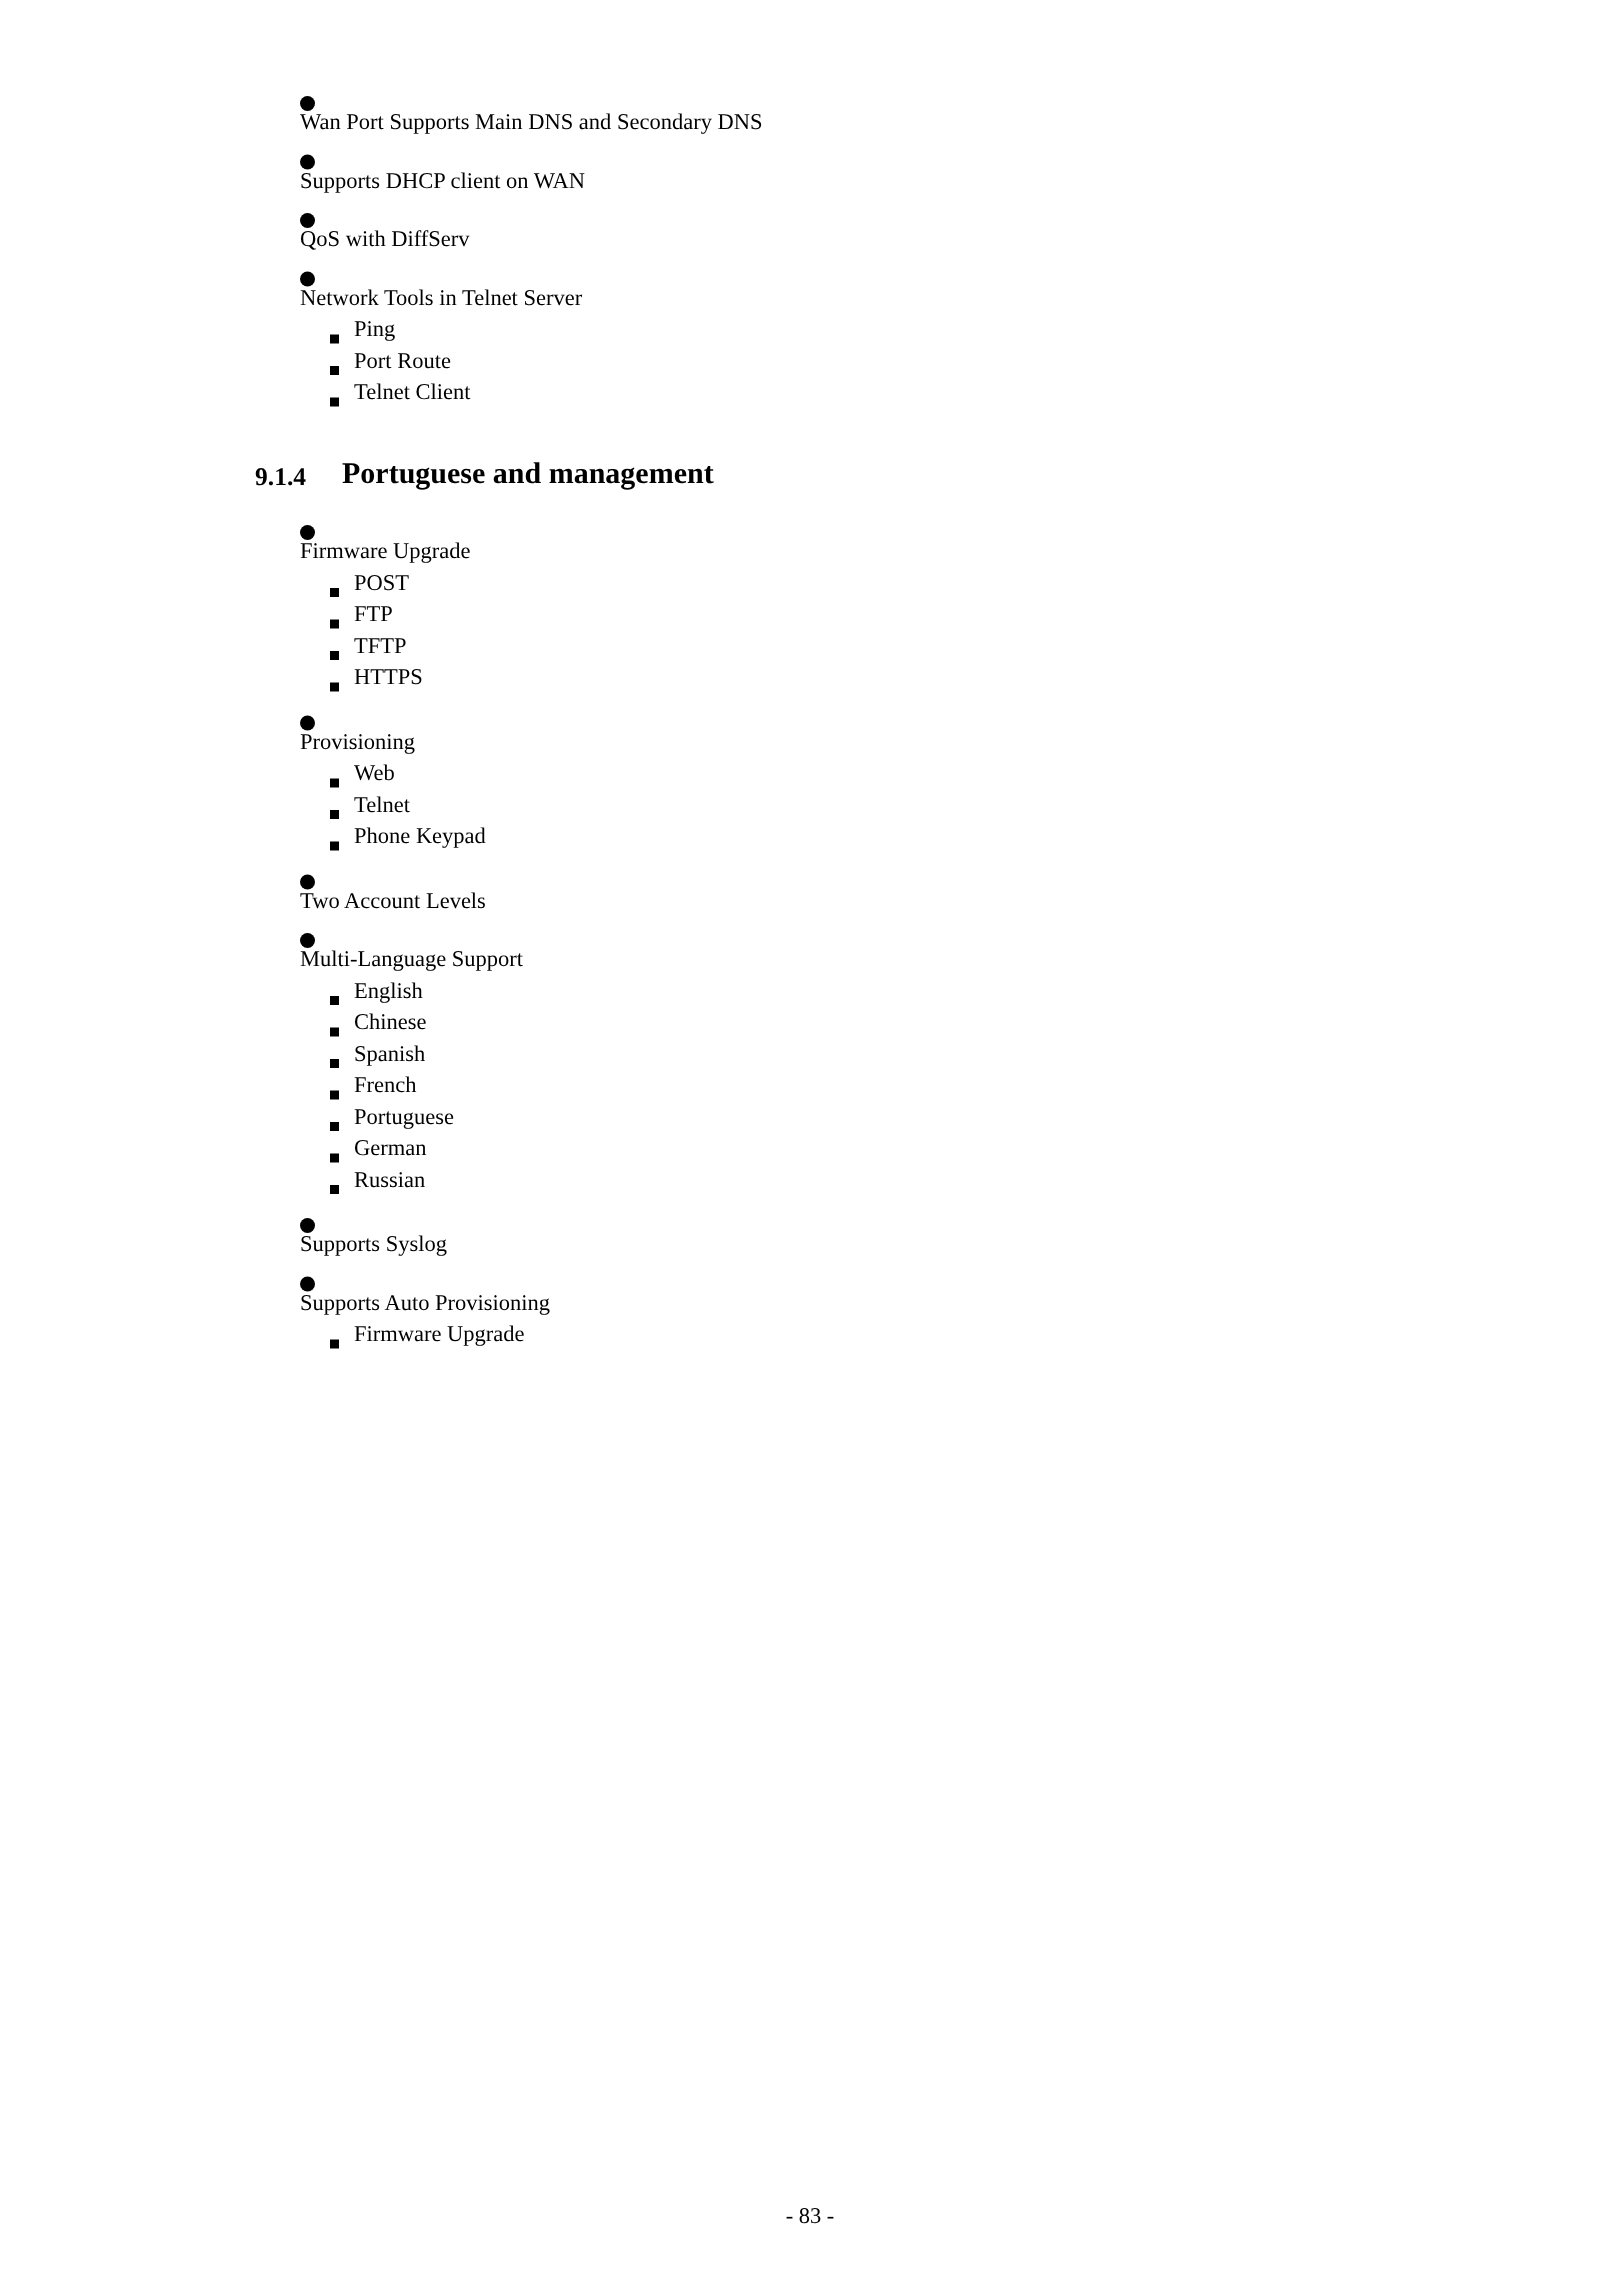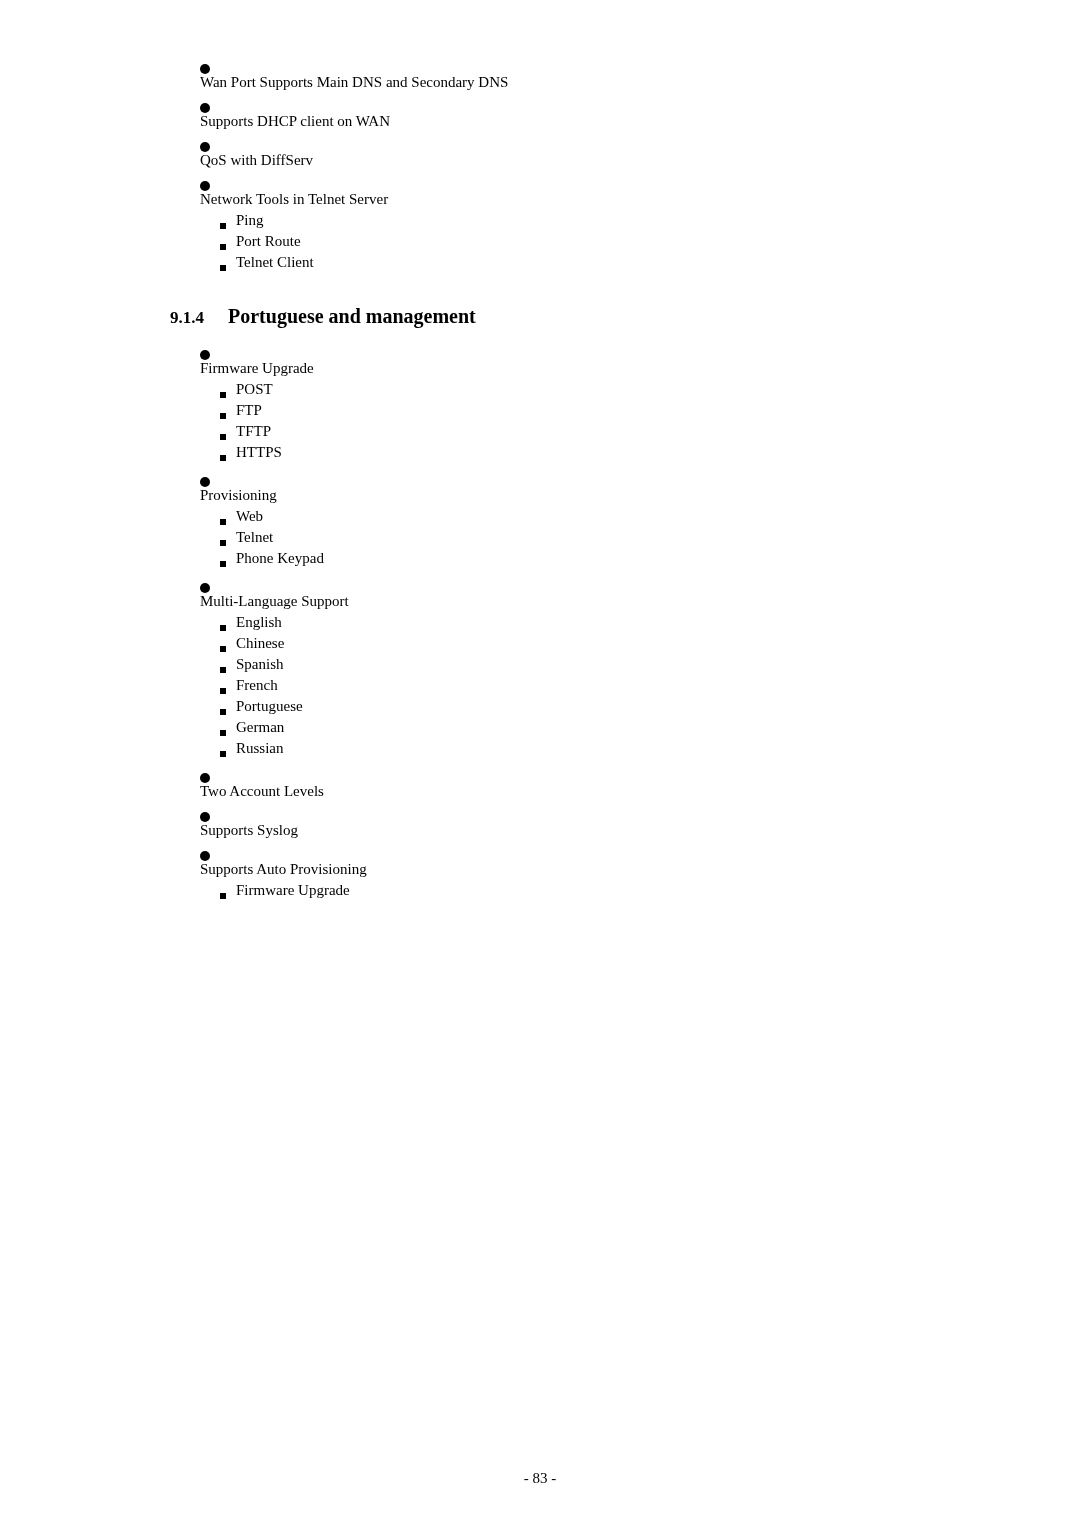--- a/index.html
+++ b/index.html
@@ -189,20 +189,25 @@
           <li>
             <span class="sub-bullet"></span>
             <span>Phone Keypad</span>
           </li>
         </ul>
       </div>
     </li>
 
     <li>
       <span class="bullet-dot"></span>
+      <span class="item-content">Two Account Levels</span>
+    </li>
+
+    <li>
+      <span class="bullet-dot"></span>
       <div class="item-content">
         <span>Multi-Language Support</span>
         <ul class="sub-list">
           <li>
             <span class="sub-bullet"></span>
             <span>English</span>
           </li>
           <li>
             <span class="sub-bullet"></span>
             <span>Chinese</span>
@@ -222,25 +227,20 @@
           <li>
             <span class="sub-bullet"></span>
             <span>German</span>
           </li>
           <li>
             <span class="sub-bullet"></span>
             <span>Russian</span>
           </li>
         </ul>
       </div>
-    </li>
-
-    <li>
-      <span class="bullet-dot"></span>
-      <span class="item-content">Two Account Levels</span>
     </li>
 
     <li>
       <span class="bullet-dot"></span>
       <span class="item-content">Supports Syslog</span>
     </li>
 
     <li>
       <span class="bullet-dot"></span>
       <div class="item-content">

